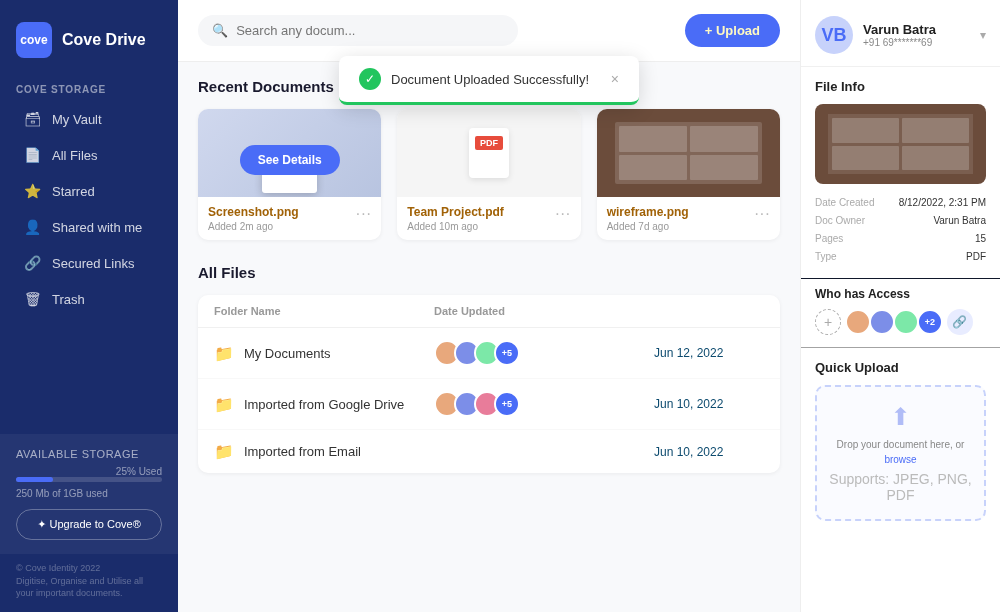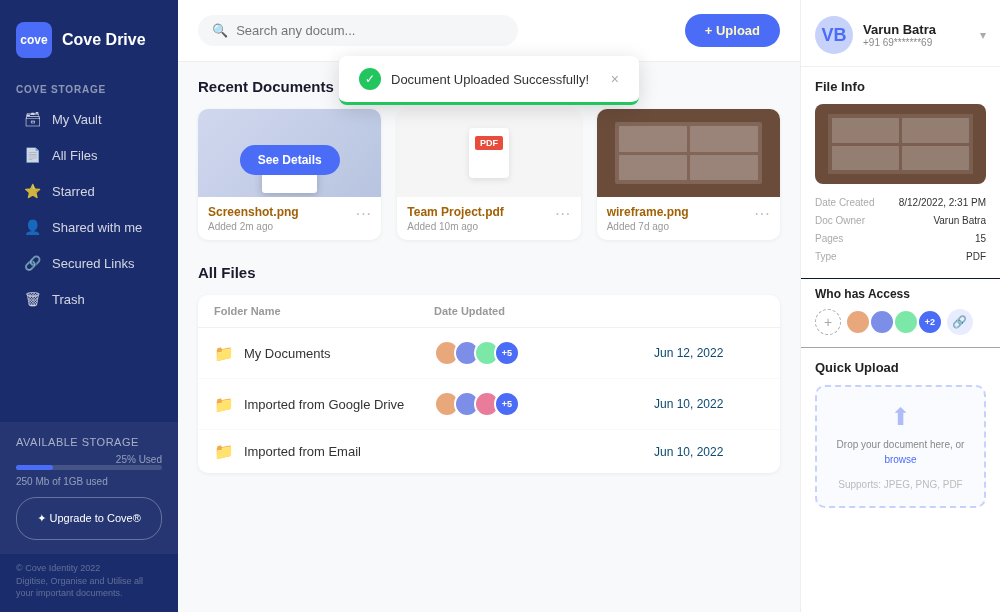--- a/index.html
+++ b/index.html
@@ -96,21 +96,21 @@
     .storage-text {
       font-size: 10px;
       color: rgba(255,255,255,0.5);
       margin-bottom: 10px;
     }
     .upgrade-btn {
       background: transparent;
       border: 1px solid rgba(255,255,255,0.3);
       color: white;
       border-radius: 20px;
-      padding: 14px 12px;
+      padding: 8px 12px;
       font-size: 11px;
       cursor: pointer;
       display: flex;
       align-items: center;
       gap: 6px;
       width: 100%;
       justify-content: center;
     }
     .footer-text {
       font-size: 9px;
@@ -523,21 +523,21 @@
     .drop-zone {
       border: 2px dashed #c7d2fb;
       border-radius: 10px;
       padding: 16px 10px;
       text-align: center;
       background: #fafbff;
     }
     .upload-icon { font-size: 24px; color: #b0bcf7; margin-bottom: 6px; }
     .drop-text { font-size: 10px; color: #888; line-height: 1.5; }
     .browse-link { color: #4a6cf7; cursor: pointer; text-decoration: none; }
-    .support-text { font-size: 10px; color: #bbb; margin-top: 12px; }
+    .support-text { font-size: 14px; color: #bbb; margin-top: 4px; }
   </style>
 </head>
 <body>
 
 <div class="sidebar">
   <div class="sidebar-logo">
     <div class="logo-icon">cove</div>
     <span class="logo-text">Cove Drive</span>
   </div>
   <div class="sidebar-section-label">COVE STORAGE</div>

